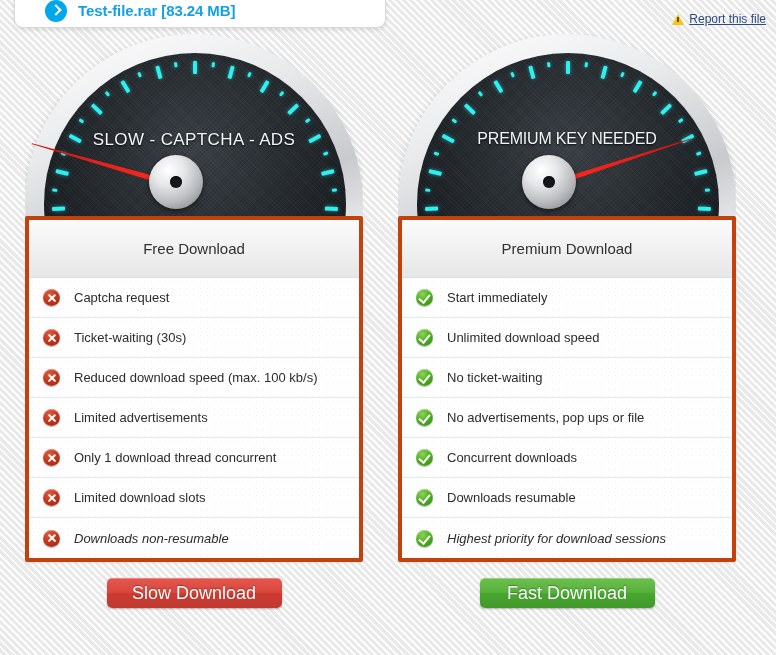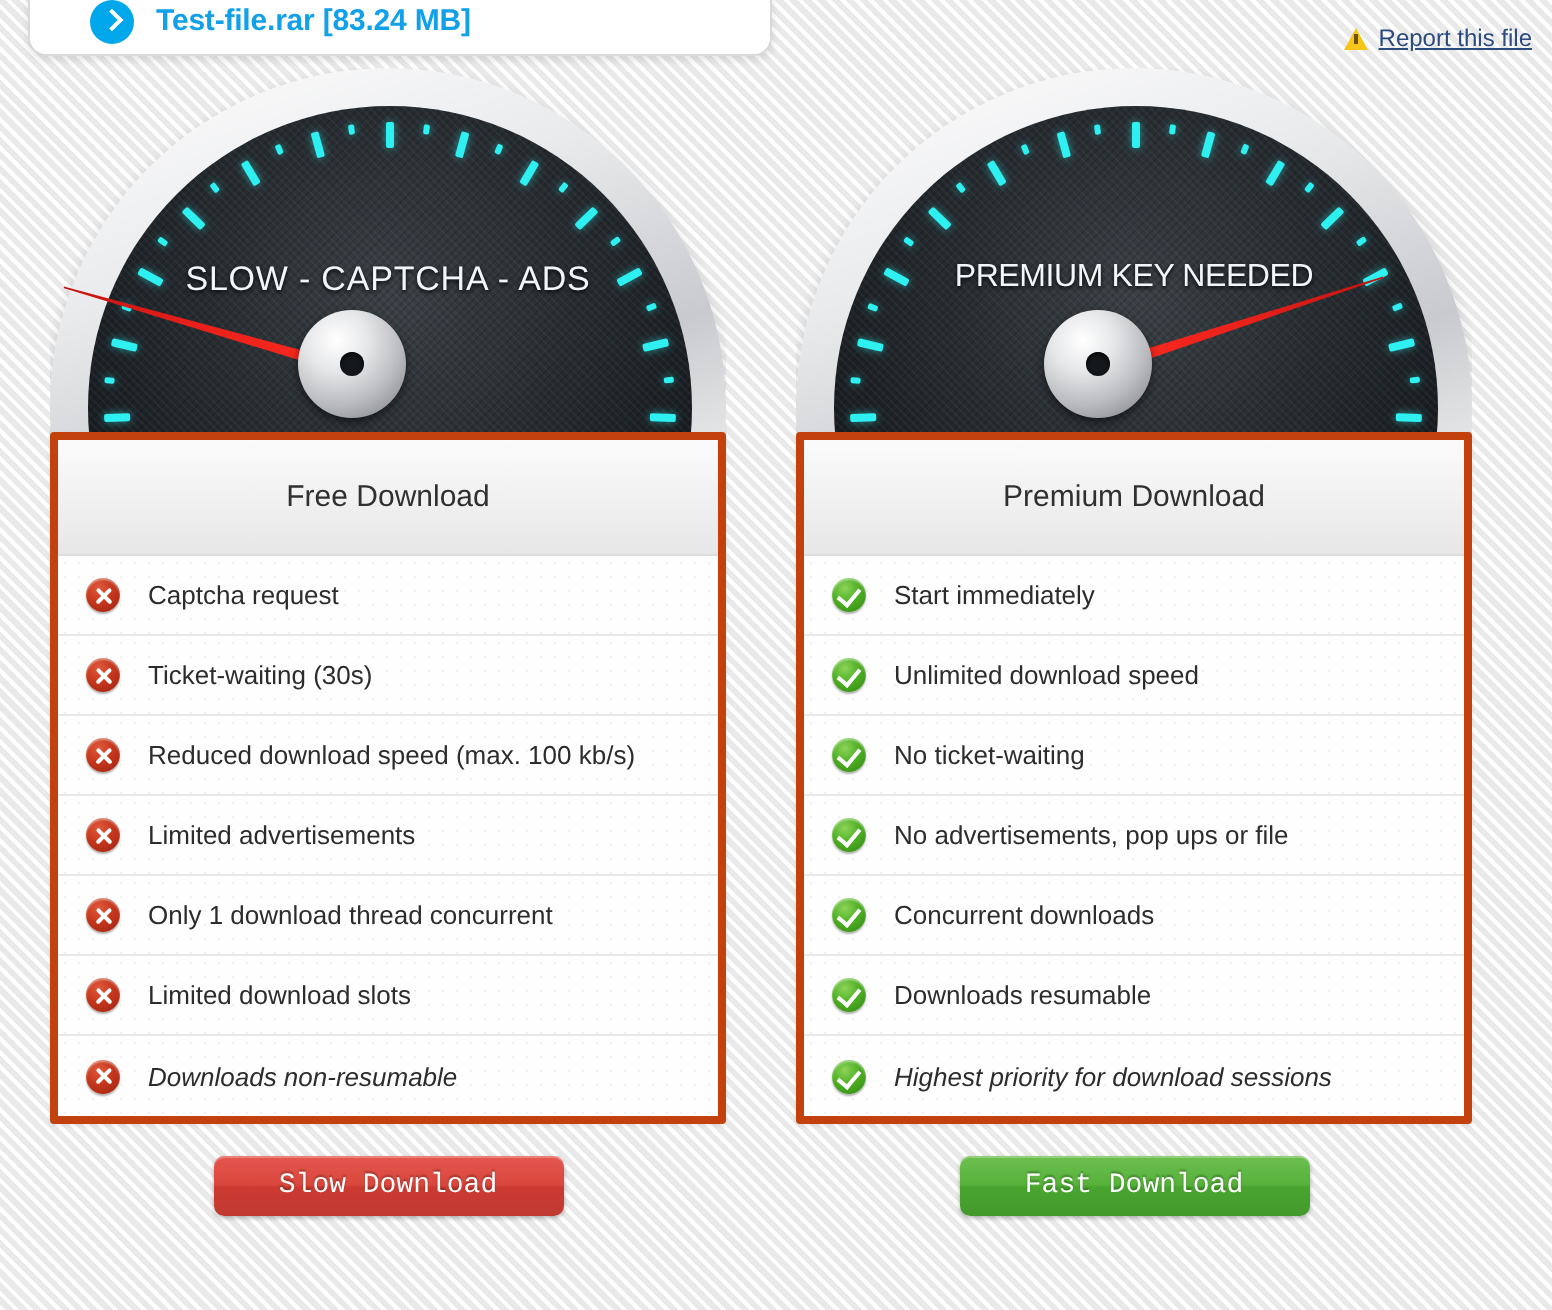--- a/index.html
+++ b/index.html
@@ -300,25 +300,25 @@
   .btn-row {
     margin-top: 16px;
     display: flex;
     justify-content: center;
   }
   .dl-btn {
     width: 175px;
     height: 30px;
     border-radius: 5px;
     border: none;
-    font-size: 14px;
+    font-size: 18px;
     color: #ffffff;
     text-shadow: 0 -1px 1px rgba(0,0,0,0.3);
     cursor: pointer;
-    font-family: Liberation Mono, monospace;
+    font-family: Liberation Sans, sans-serif;
   }
   .dl-btn.slow {
     background: linear-gradient(180deg, #e4584f 0%, #d9463c 48%, #cc3a31 52%, #c03a32 100%);
     box-shadow: 0 1px 2px rgba(0,0,0,0.28), inset 0 1px 0 rgba(255,255,255,0.25);
   }
   .dl-btn.fast {
     background: linear-gradient(180deg, #6ec04e 0%, #56b13b 48%, #48a52f 52%, #43992c 100%);
     box-shadow: 0 1px 2px rgba(0,0,0,0.28), inset 0 1px 0 rgba(255,255,255,0.25);
   }
 </style>

